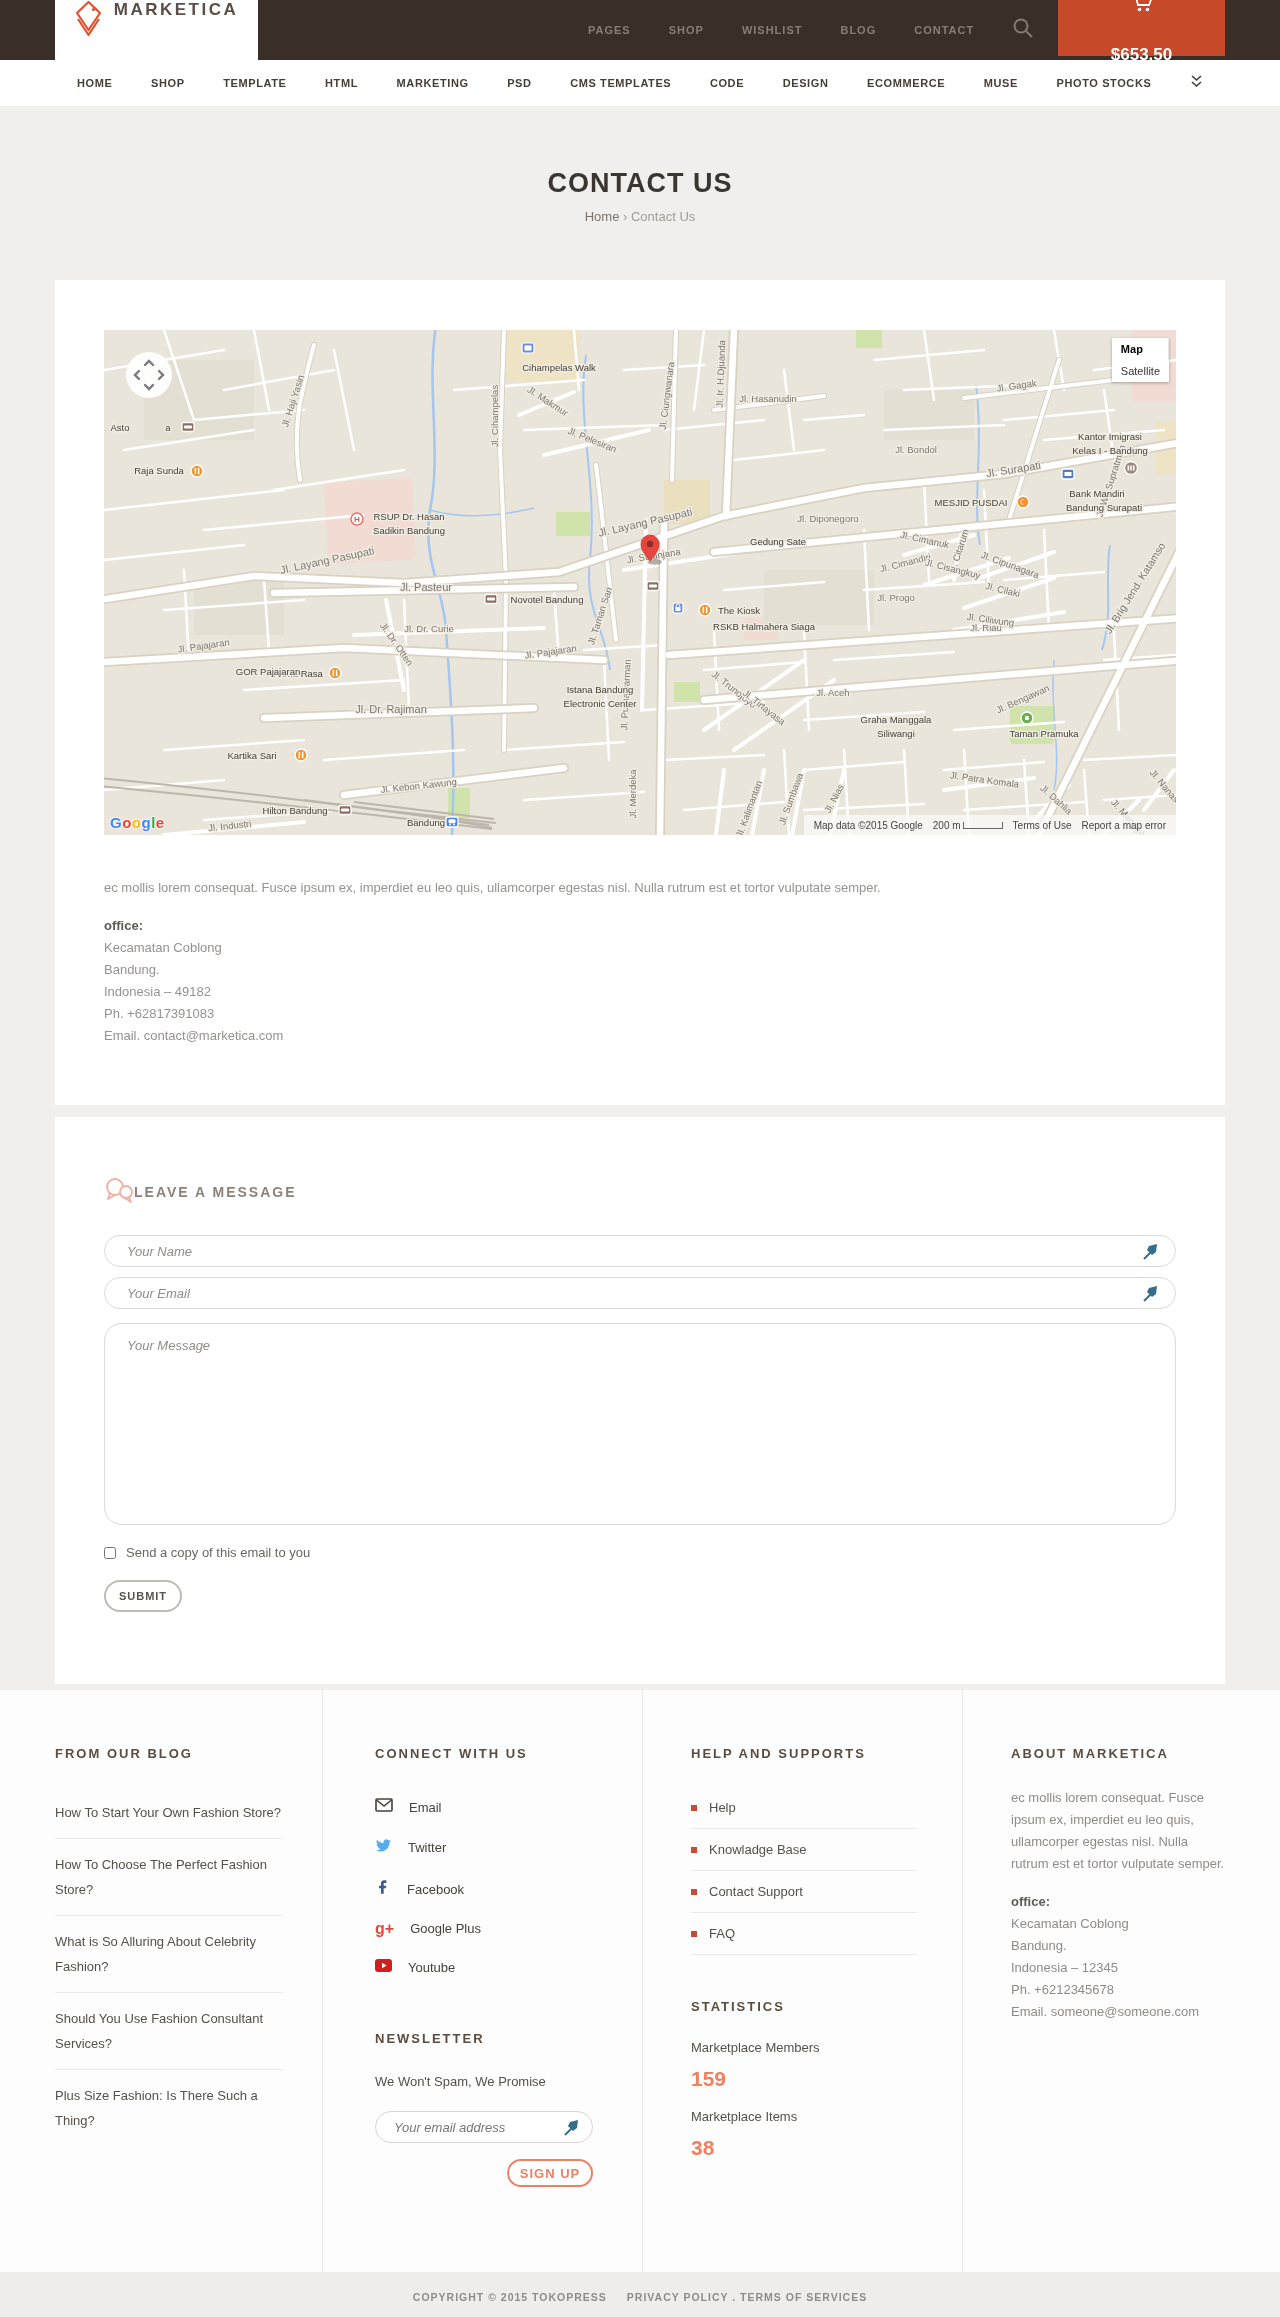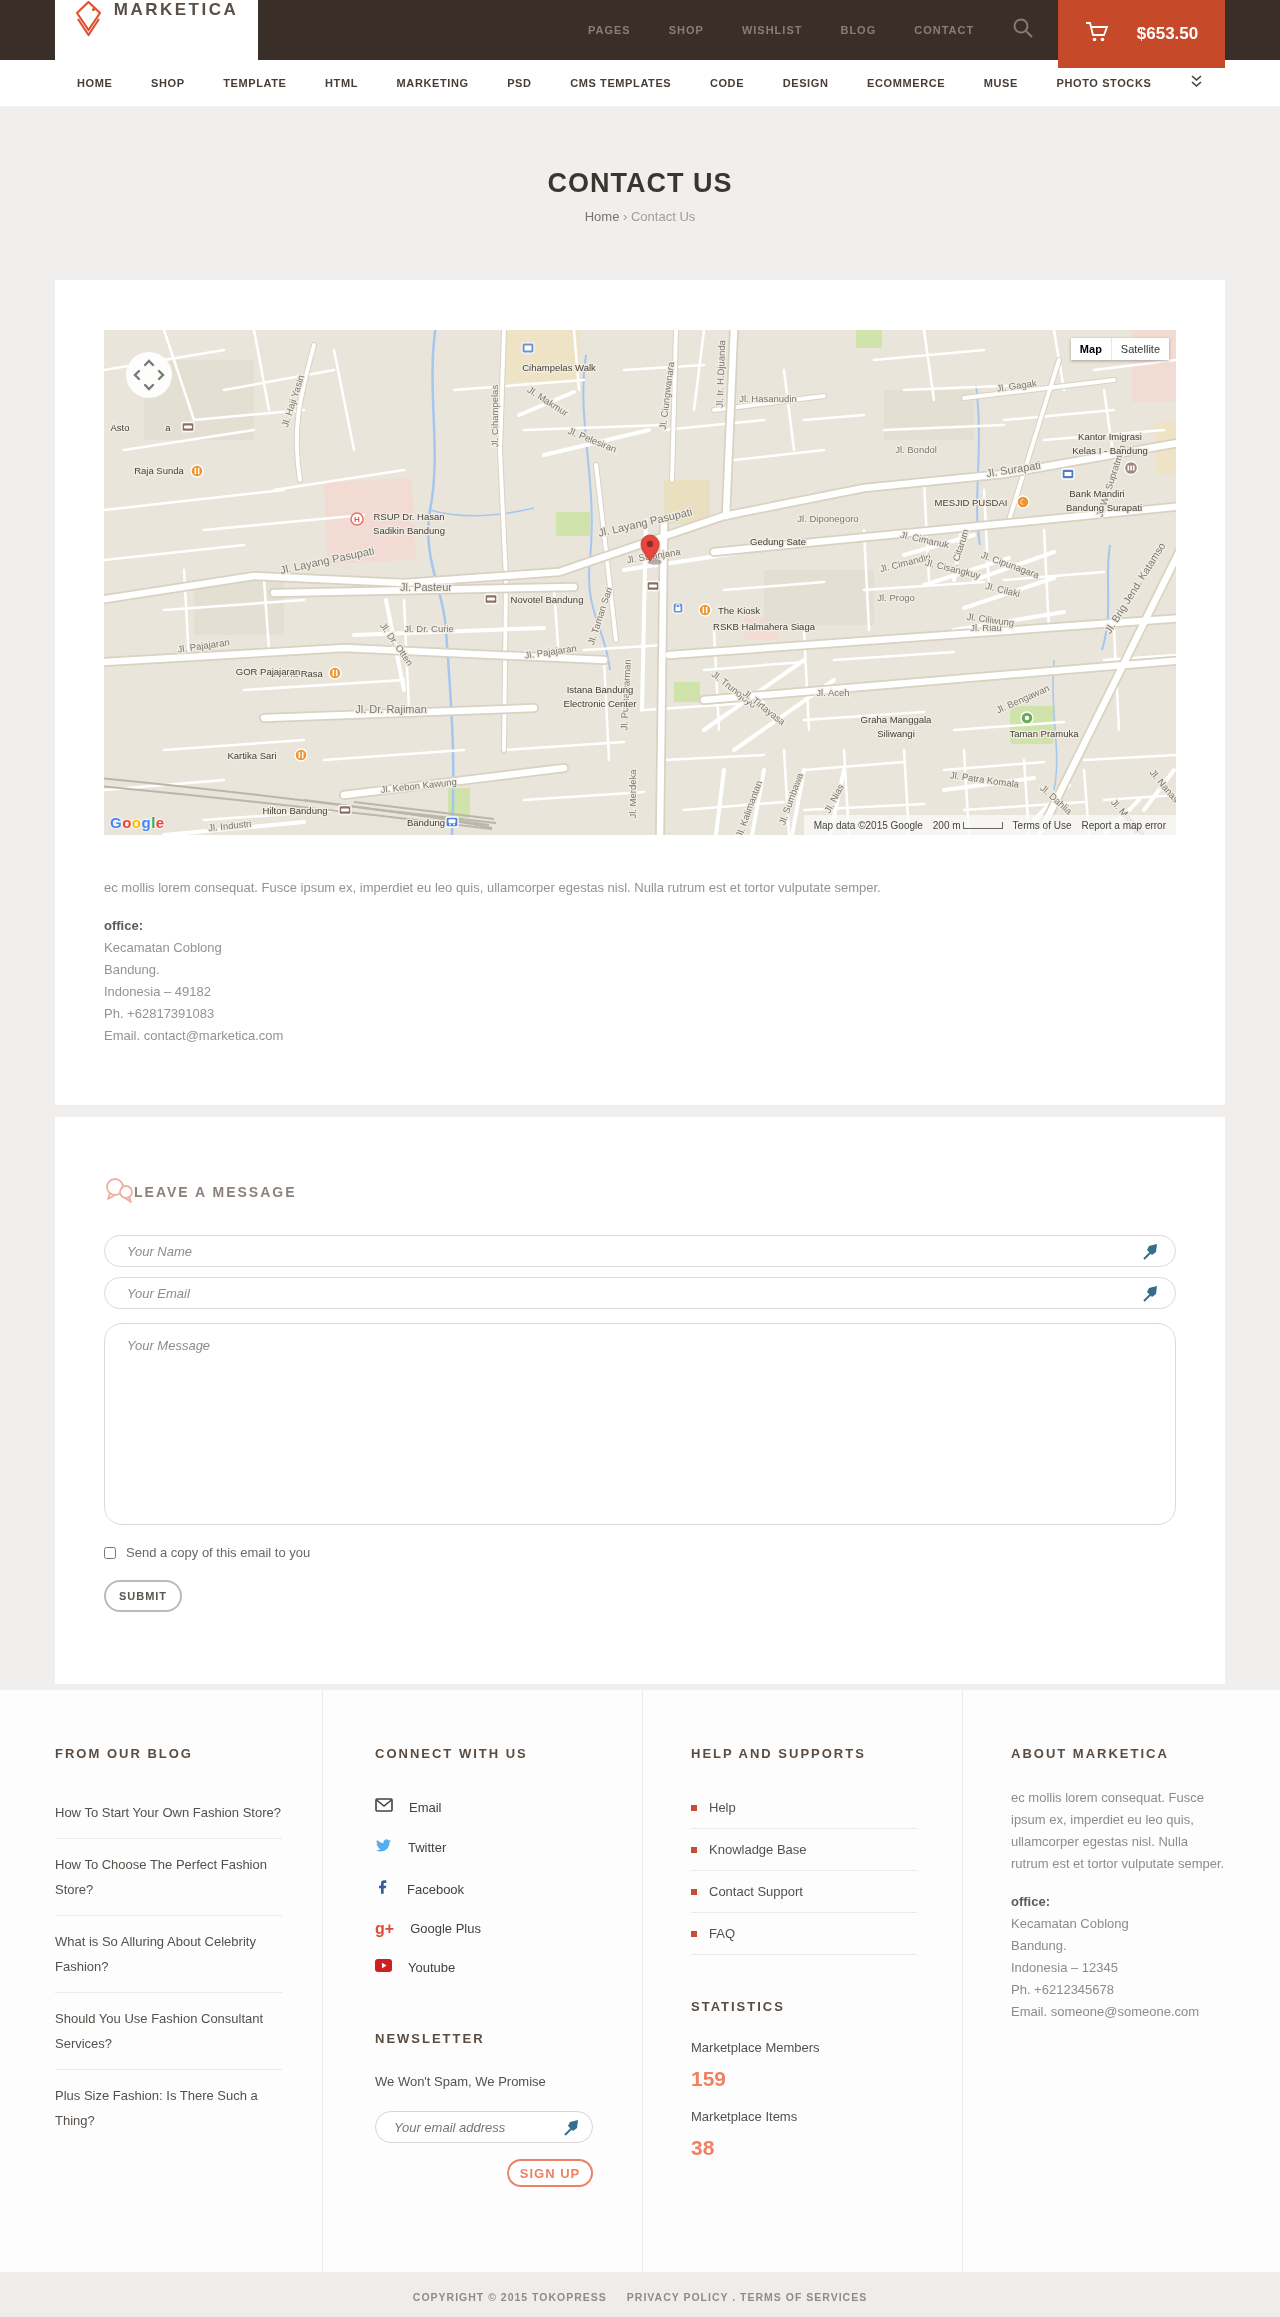--- a/index.html
+++ b/index.html
@@ -6,22 +6,22 @@
   html,body { width:1280px; background:#f0efee; font-family:"Liberation Sans",sans-serif; }
 
   
   .topbar { position:relative; height:60px; background:#3a2e28; display:flex; align-items:center; }
   .logo-box { position:absolute; left:55px; top:0; width:203px; height:60px; background:#fff;
               display:flex; align-items:flex-start; justify-content:center; gap:12px; }
   .logo-text { font-size:17px; font-weight:bold; letter-spacing:2.5px; color:#5a4f48; }
   .topnav { display:flex; align-items:center; gap:38px; margin-left:588px; }
   .topnav a { font-size:11px; font-weight:bold; letter-spacing:1px; color:#8a7d75; text-decoration:none; }
   .top-icons { display:flex; align-items:center; gap:26px; margin-left:38px; }
-  .cart-btn { position:absolute; right:55px; top:0; height:68px; width:167px; background:#c6492a;
-              display:flex; align-items:center; justify-content:center; gap:28px; cursor:pointer; }
+  .cart-btn { position:absolute; right:55px; top:0; height:56px; width:167px; background:#c6492a;
+              display:flex; align-items:center; justify-content:center; gap:28px; cursor:pointer;flex-direction:column; }
   .cart-total { color:#fff; font-size:17px; font-weight:bold; }
 
   
   .mainnav { height:46px; background:#fff; display:flex; align-items:center; }
   .mainnav-inner { width:1170px; margin:0 auto; padding:0 22px; display:flex; align-items:center; justify-content:space-between; }
   .mainnav a { font-size:11px; font-weight:bold; letter-spacing:.6px; color:#473d37; text-decoration:none; }
 
   
   .hero { padding-top:62px; text-align:center; }
   .hero h1 { font-size:27px; font-weight:bold; letter-spacing:1px; color:#3b352f; }
@@ -31,21 +31,21 @@
 
   
   .card { width:1170px; margin:0 auto; background:#fff; }
   .card1 { margin-top:56px; padding:50px 49px 58px; }
   .card2 { margin-top:12px; margin-bottom:6px; padding:62px 49px 72px; }
 
   
   .map-wrap { position:relative; width:1072px; height:505px; background:#e9e5db; overflow:hidden; cursor:grab; }
   .map-wrap svg.base { position:absolute; left:0; top:0; }
   .map-pan { position:absolute; left:20px; top:20px; width:50px; height:50px; }
-  .map-type { position:absolute; top:8px; right:7px; display:flex; box-shadow:0 1px 3px rgba(0,0,0,.3); }
+  .map-type { position:absolute; top:8px; right:7px; display:flex; box-shadow:0 1px 3px rgba(0,0,0,.3);flex-direction:column; }
   .map-type div { background:#fff; font-size:11px; padding:5px 9px; cursor:pointer; color:#000; }
   .map-type .mt-map { font-weight:bold; border-right:1px solid #e6e6e6; }
   .map-type .mt-sat { color:#333; }
   .map-attrib { position:absolute; right:0; bottom:0; height:20px; background:rgba(250,250,250,.75);
                 display:flex; align-items:center; gap:10px; padding:0 10px; font-size:10px; color:#444; }
   .map-attrib .lnk { cursor:pointer; }
   .scalebar { width:40px; height:7px; border:1px solid #666; border-top:none; margin-left:2px; }
   .gmap-logo { position:absolute; left:6px; bottom:4px; font-size:15px; font-weight:bold; letter-spacing:.5px;
                text-shadow:0 0 2px #fff,0 0 2px #fff,0 0 2px #fff; }
 

